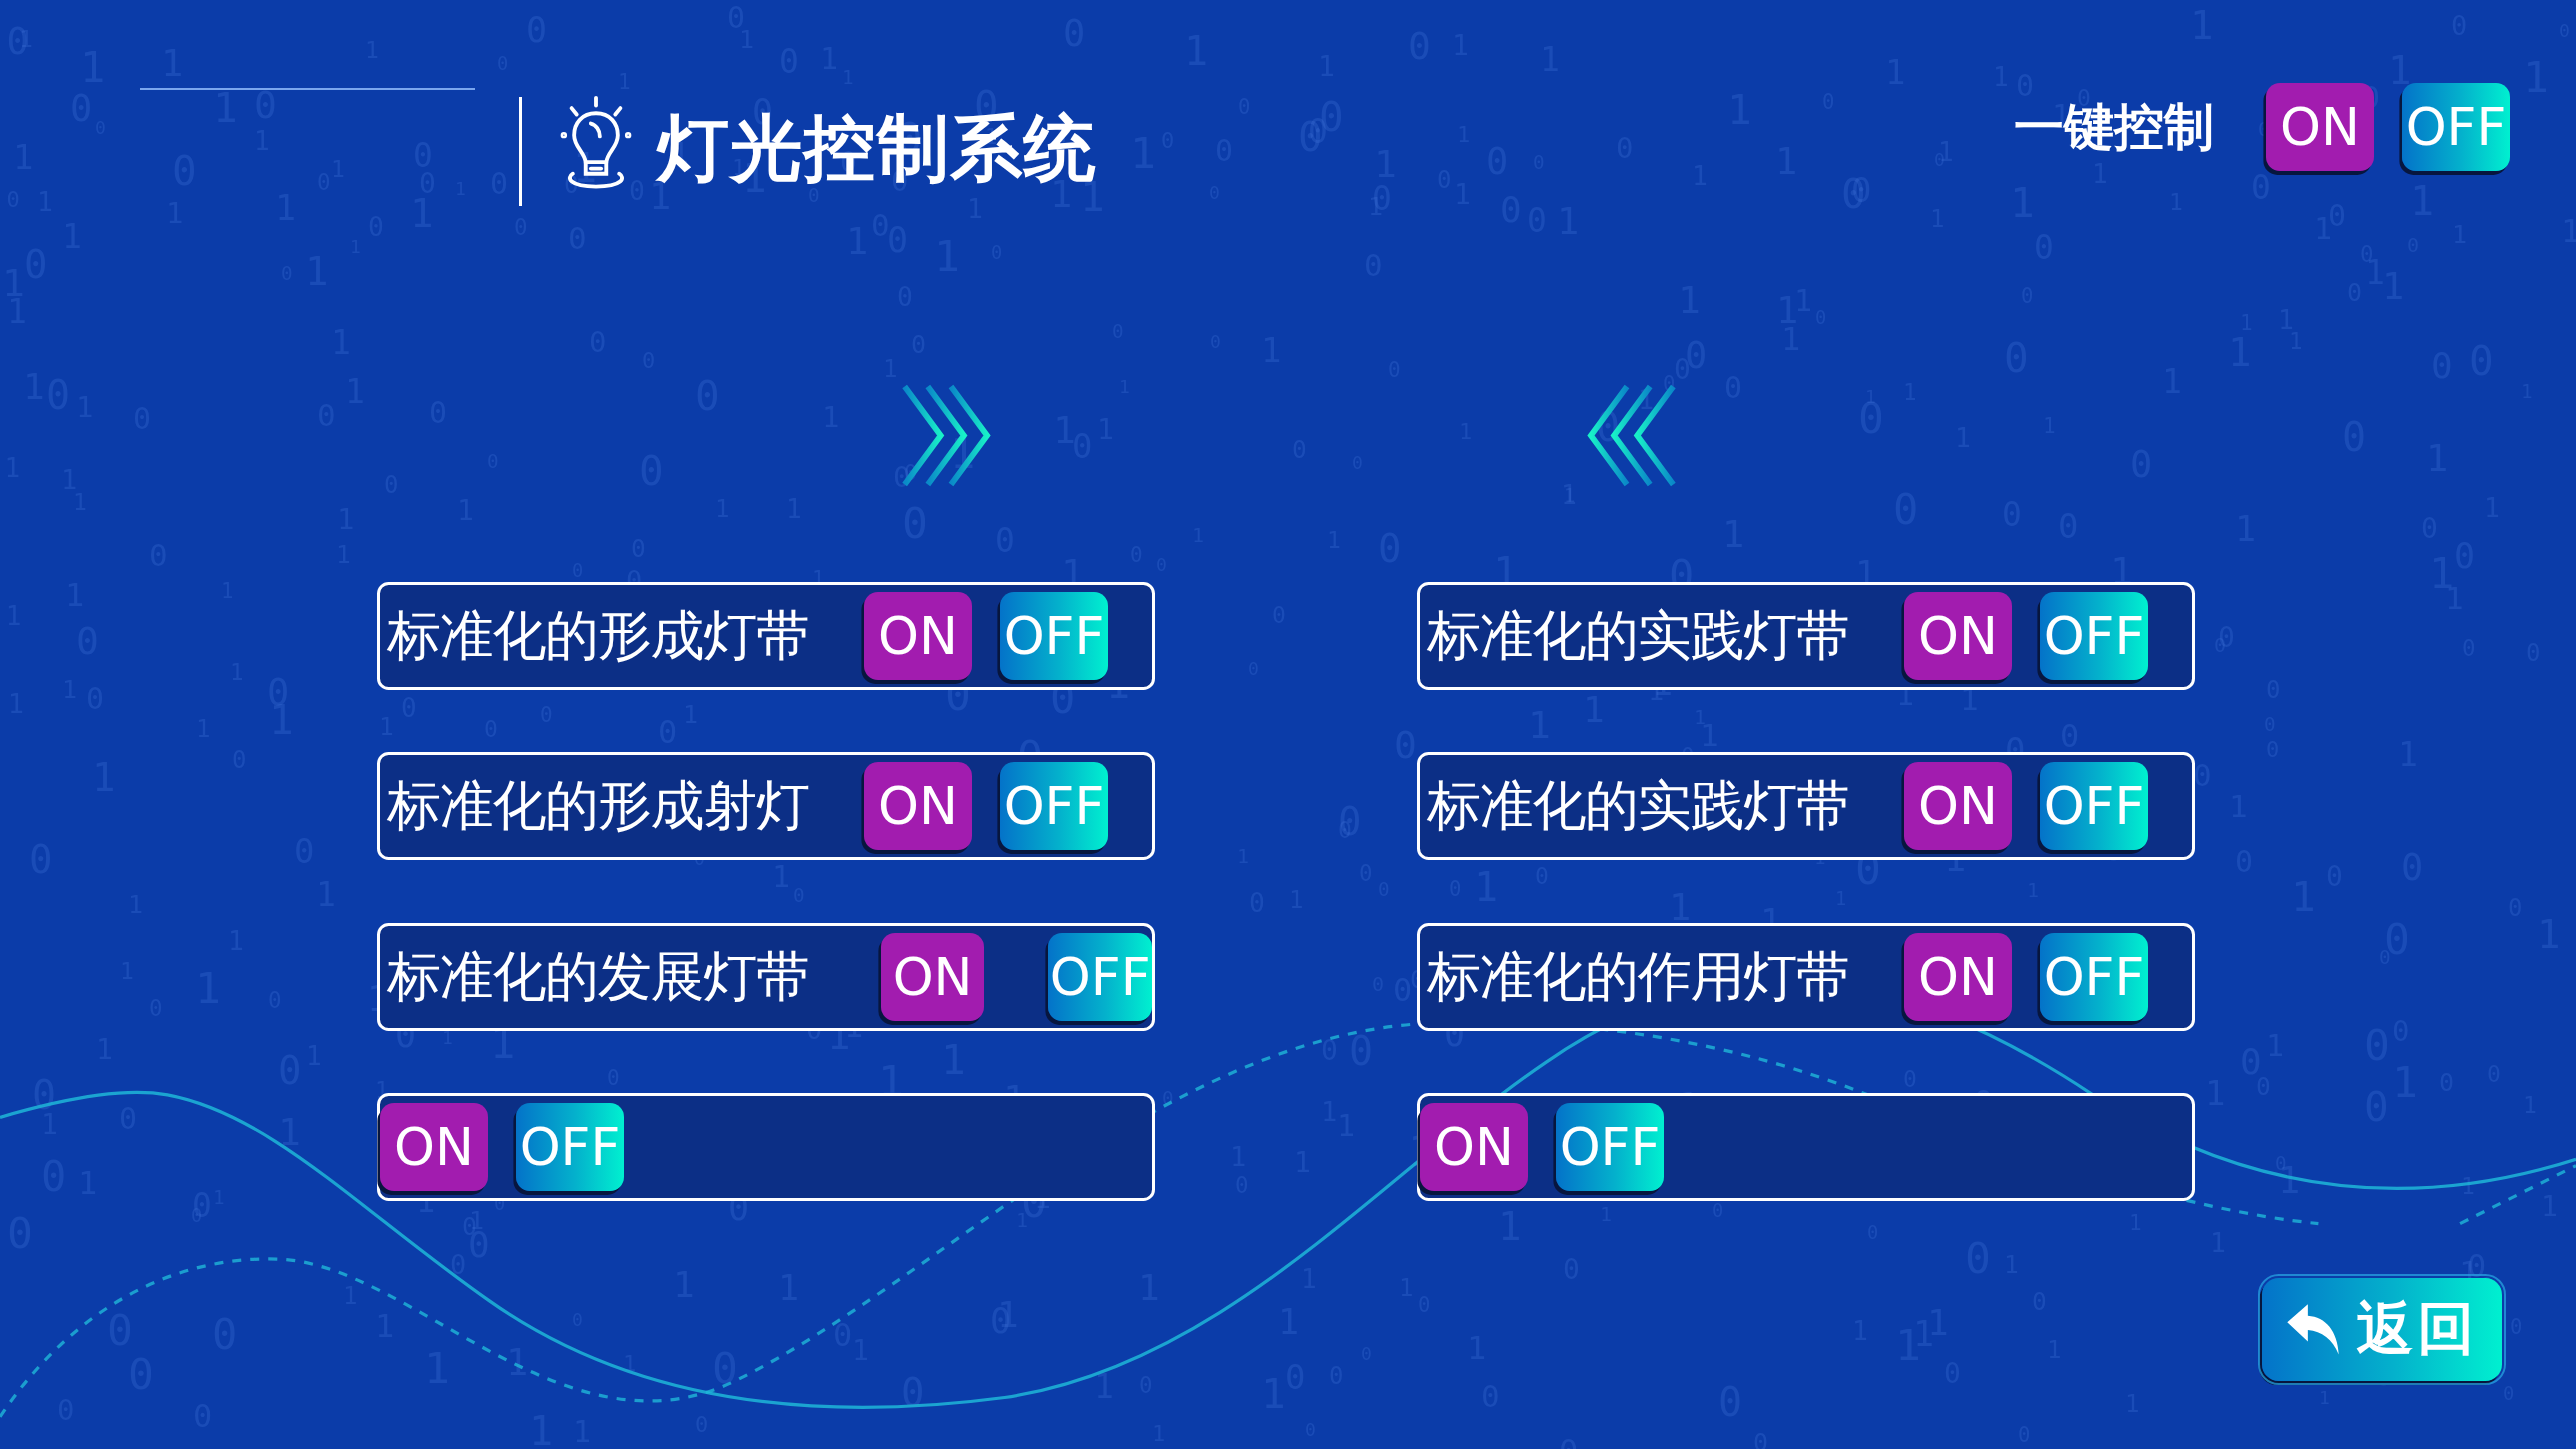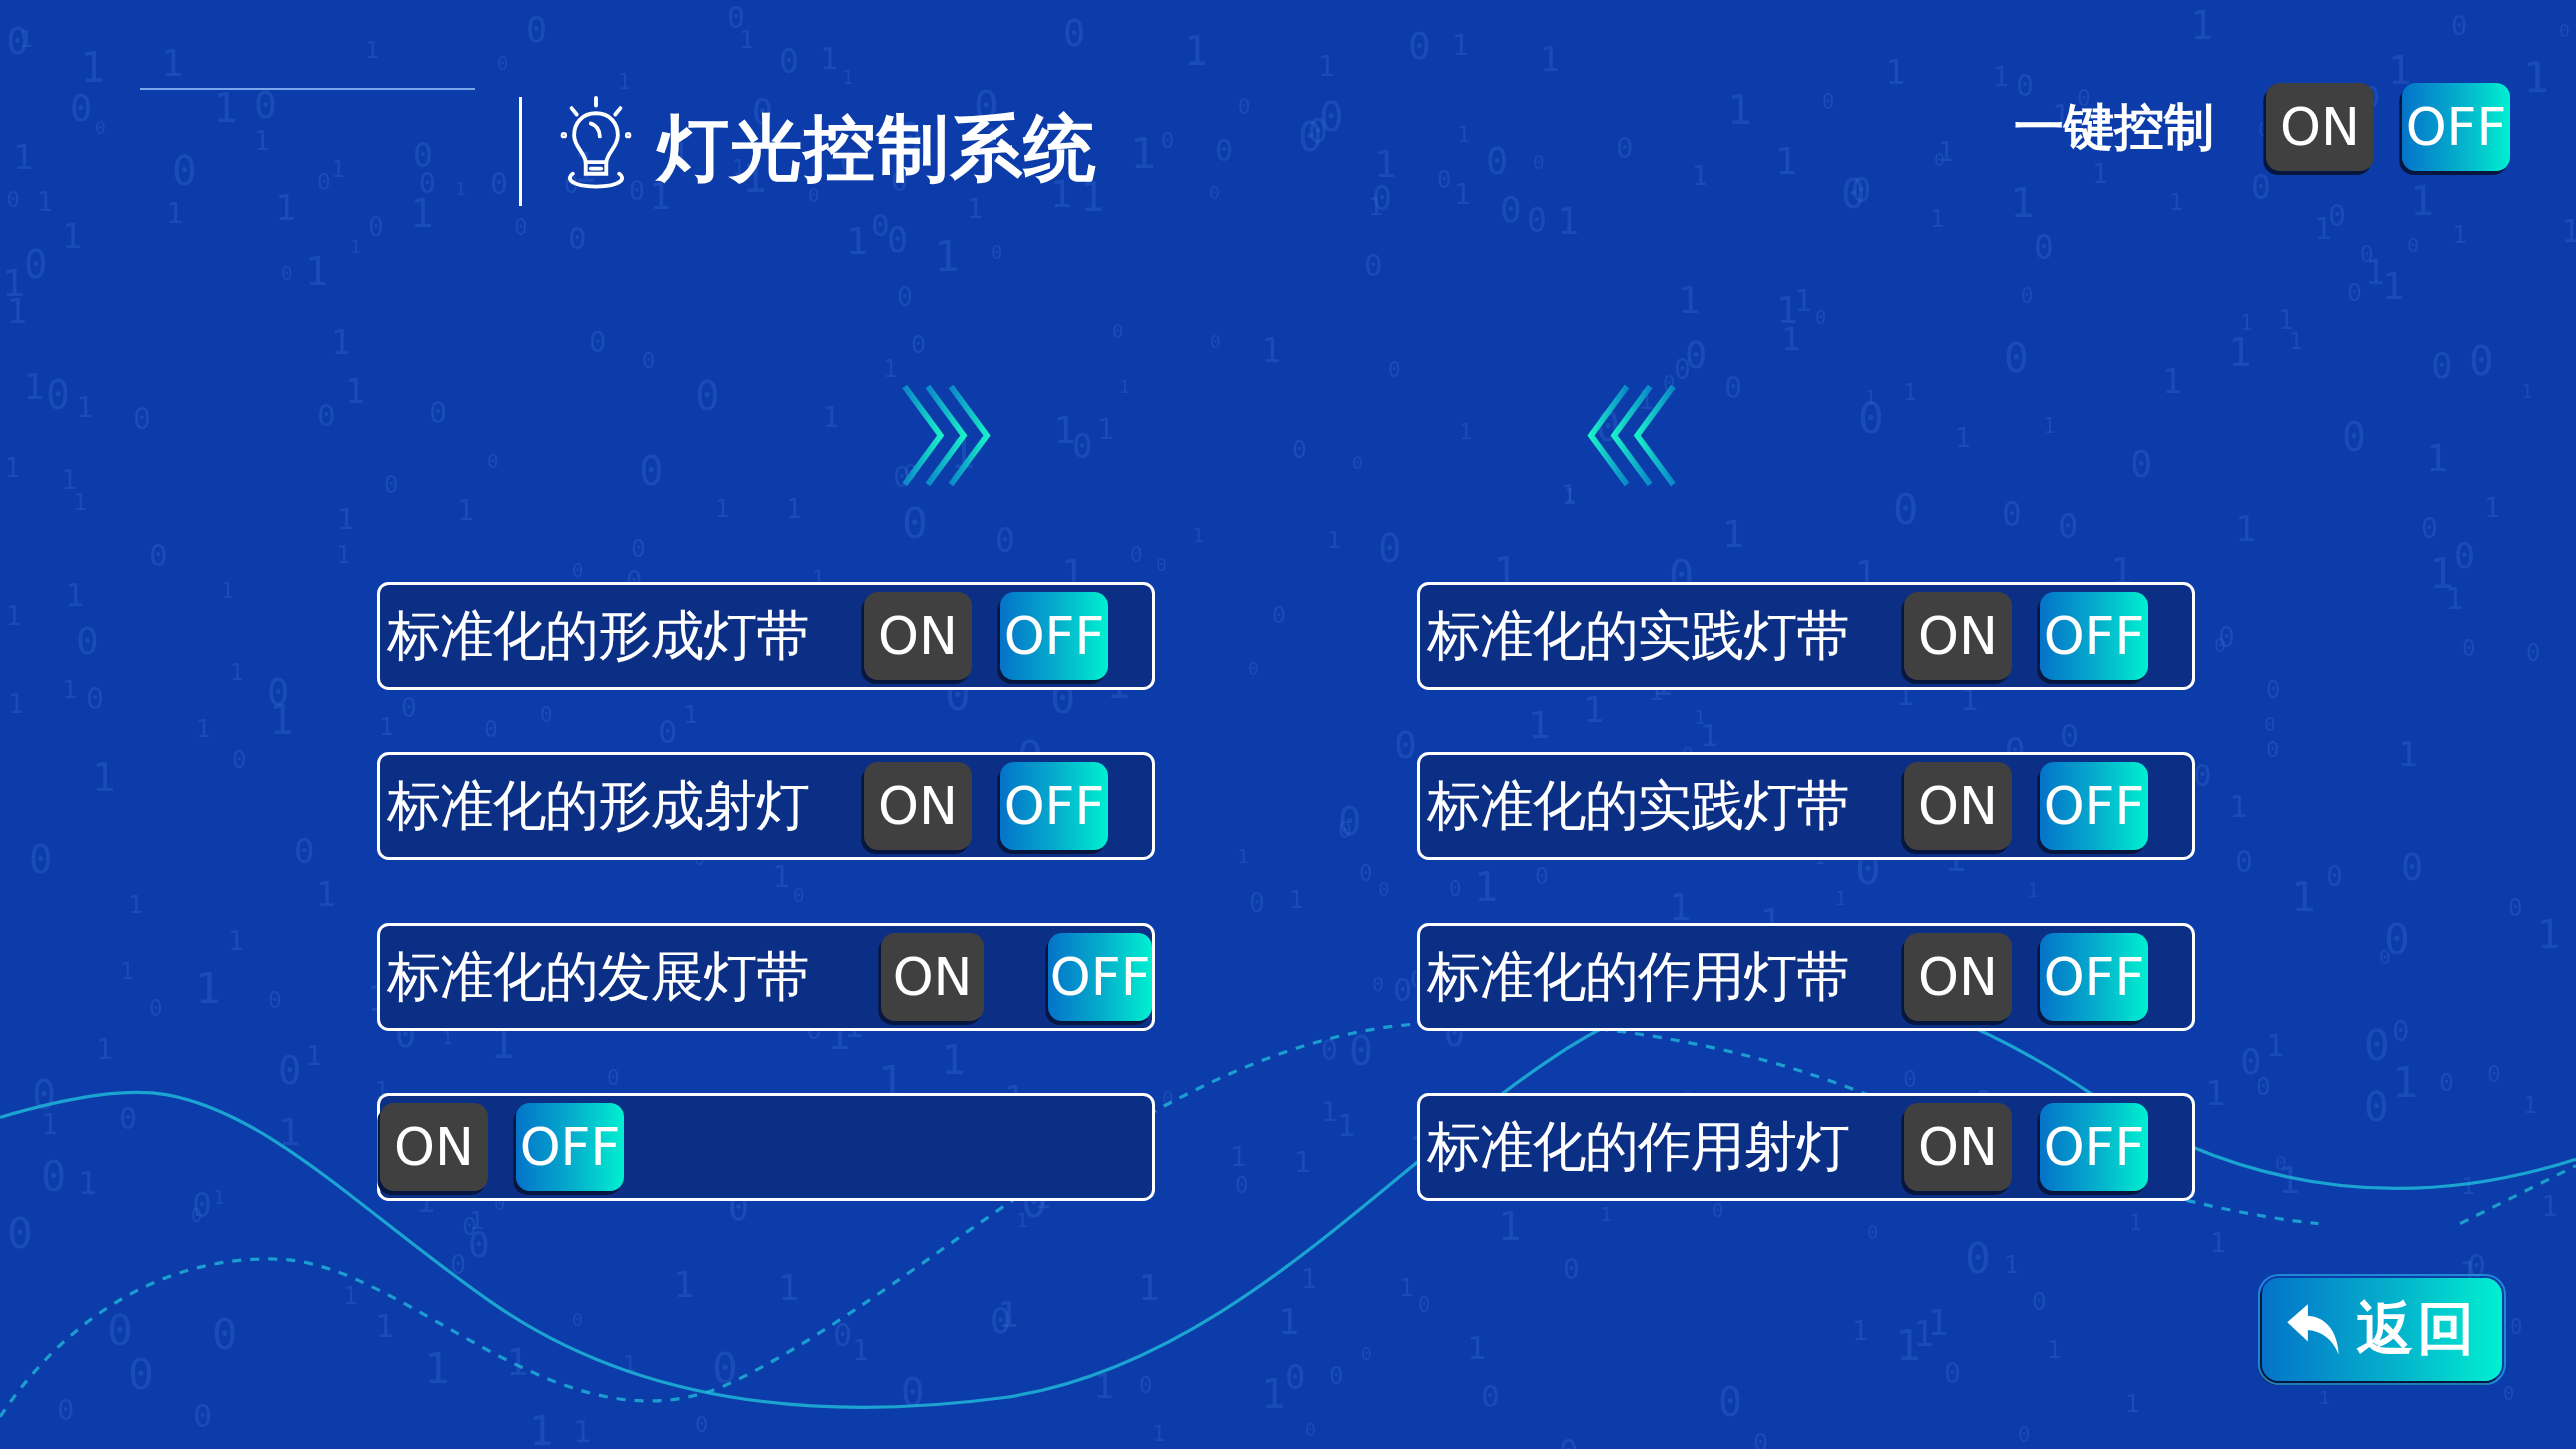--- a/index.html
+++ b/index.html
@@ -36,21 +36,21 @@
   .master { position:absolute; left:2014px; top:82px; height:90px; display:flex; align-items:center; }
   .master-label { font-size:50px; font-weight:bold; margin-right:52px; white-space:nowrap; }
 
   .btn {
     display:flex; align-items:center; justify-content:center;
     width:108px; height:88px; border-radius:14px;
     font-size:52px; color:#fff; cursor:pointer;
     box-shadow:-2.6px 3.9px 0 #07163e;
     font-family:"DejaVu Sans","Liberation Sans",sans-serif;
   }
-  .btn-on { background:#404040; }
+  .btn-on { background:#a21caf; }
   .btn-off { background:linear-gradient(90deg,#0473c9 0%,#04b1cc 55%,#00f0d0 100%); }
   .master .btn-on { margin-right:28px; }
 
   
   .section { position:absolute; left:0; top:367px; width:2576px; height:129px; }
   .chev-l { position:absolute; left:902px; top:16.7px; width:98px; height:103px; }
   .chev-r { position:absolute; left:1578px; top:16.7px; width:98px; height:103px; }
   .section-title {
     position:absolute; left:1030px; top:13px; width:522px; text-align:center;
     font-size:88px; font-weight:bold; color:#16f4ff; line-height:109px; white-space:nowrap;
@@ -692,21 +692,20 @@
 <div class="card" style="left:1417px; top:923px;">
   <span class="card-label">标准化的作用灯带</span>
   <div class="btn btn-on">ON</div>
   <div class="btn btn-off">OFF</div>
 </div>
 <div class="card" style="left:377px; top:1093px;">
   <div class="btn btn-on">ON</div>
   <div class="btn btn-off">OFF</div>
 </div>
 <div class="card" style="left:1417px; top:1093px;">
-  <span class="card-label">标准化的作用射灯</span>
   <div class="btn btn-on">ON</div>
   <div class="btn btn-off">OFF</div>
 </div>
 
 <div class="back-btn">
   <svg width="54" height="54" viewBox="0 0 84 84">
     <path d="M2,30 L34,2 L34,20 C62,22 80,44 82,80 C72,56 56,44 34,42 L34,60 Z" fill="#fff"></path>
   </svg>
   <span class="back-label">返回</span>
 </div>

